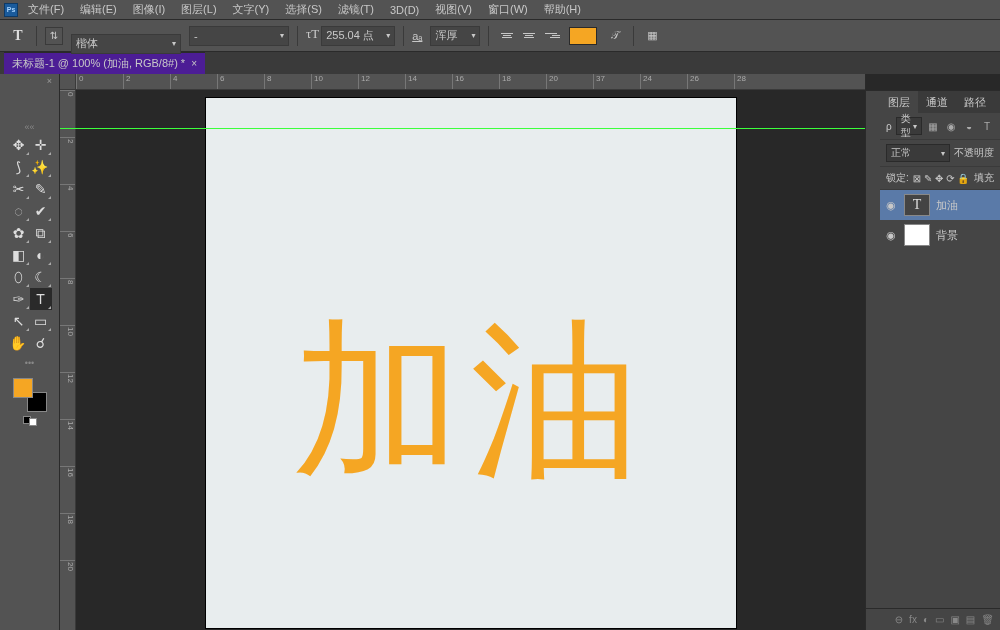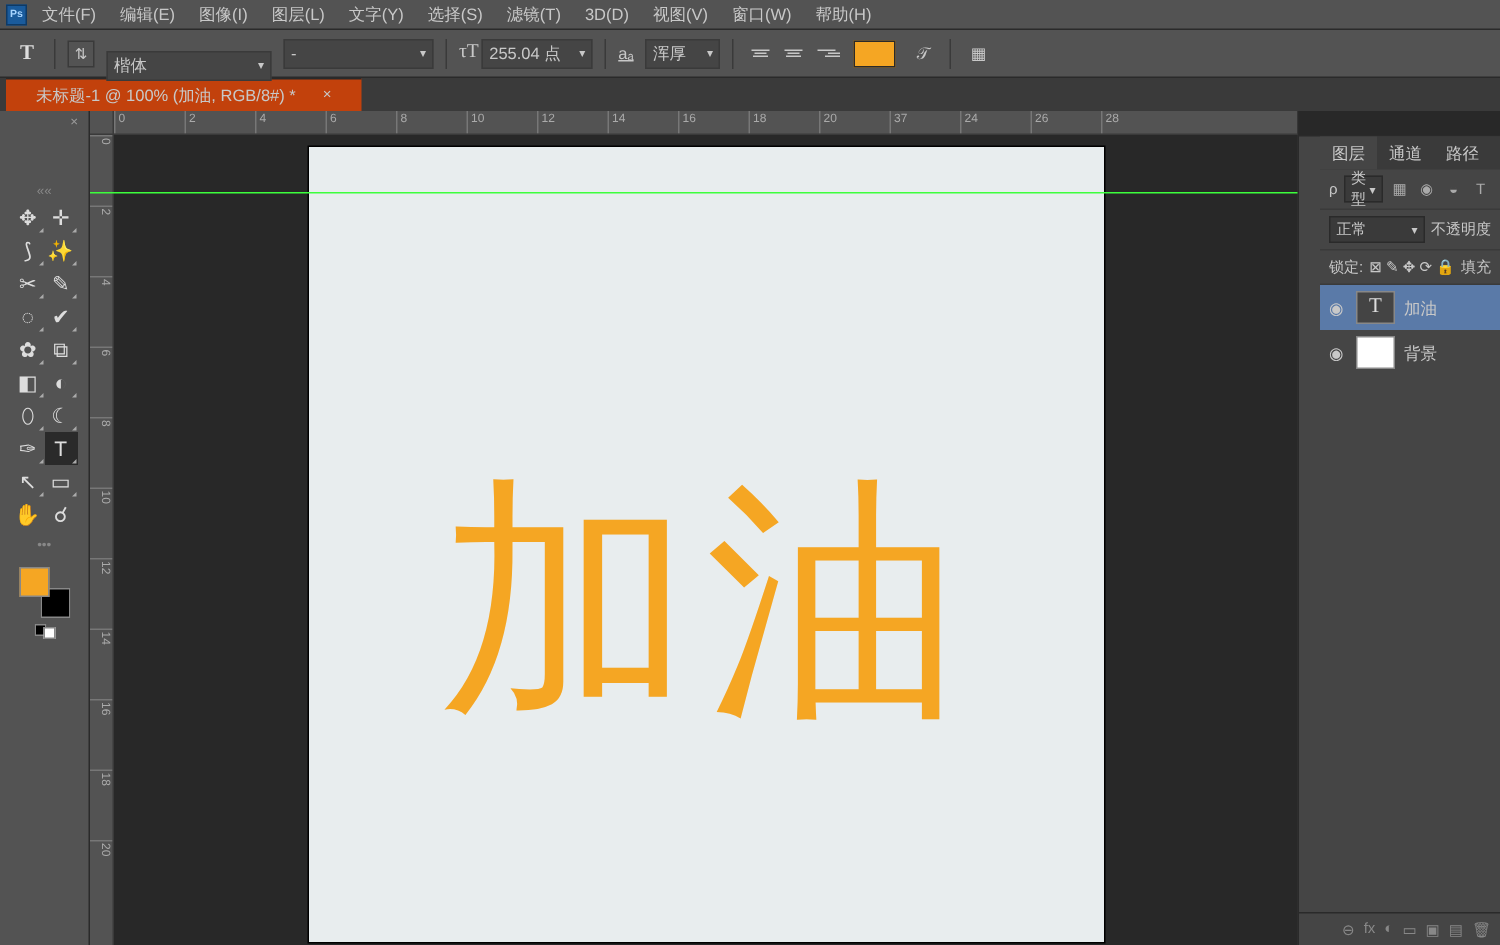--- a/index.html
+++ b/index.html
@@ -25,21 +25,21 @@
 .optbar .aa { font-size: 11px; text-decoration: underline; }
 .optbar .aa-drop { width: 50px; }
 .optbar .align-group { display: flex; gap: 2px; }
 .optbar .align-btn { width: 20px; height: 20px; border: 1px solid transparent; display: flex; flex-direction: column; align-items: center; justify-content: center; gap: 1px; cursor: pointer; }
 .optbar .align-btn .bar { height: 1px; background: #c8c8c8; }
 .optbar .color-swatch { width: 28px; height: 18px; background: #f5a623; border: 1px solid #2a2a2a; cursor: pointer; }
 .optbar .warp-btn, .optbar .panel-btn { width: 20px; height: 20px; display: flex; align-items: center; justify-content: center; border: 1px solid transparent; cursor: pointer; }
 
 
 .tabbar { height: 22px; background: #3a3a3a; display: flex; align-items: flex-end; padding-left: 4px; }
-.tabbar .tab { background: #c2410c; padding: 3px 20px; font-size: 11px; border-top: 1px solid #2a2a2a; display: flex; align-items: center; gap: 18px; }
+.tabbar .tab { background: #4c1d95; padding: 3px 8px; font-size: 11px; border-top: 1px solid #2a2a2a; display: flex; align-items: center; gap: 6px; }
 .tabbar .tab .close { font-size: 10px; cursor: pointer; }
 
 
 .workspace { display: flex; height: 556px; }
 
 
 .toolbar { width: 60px; background: #535353; border-right: 1px solid #2a2a2a; padding-top: 48px; display: flex; flex-direction: column; align-items: center; }
 .toolbar .grip { font-size: 9px; color: #888; margin-bottom: 2px; }
 .toolbar .close-x { position: absolute; font-size: 9px; color: #999; margin-left: 40px; margin-top: -46px; cursor: pointer; }
 .toolbar .trow { display: flex; }

